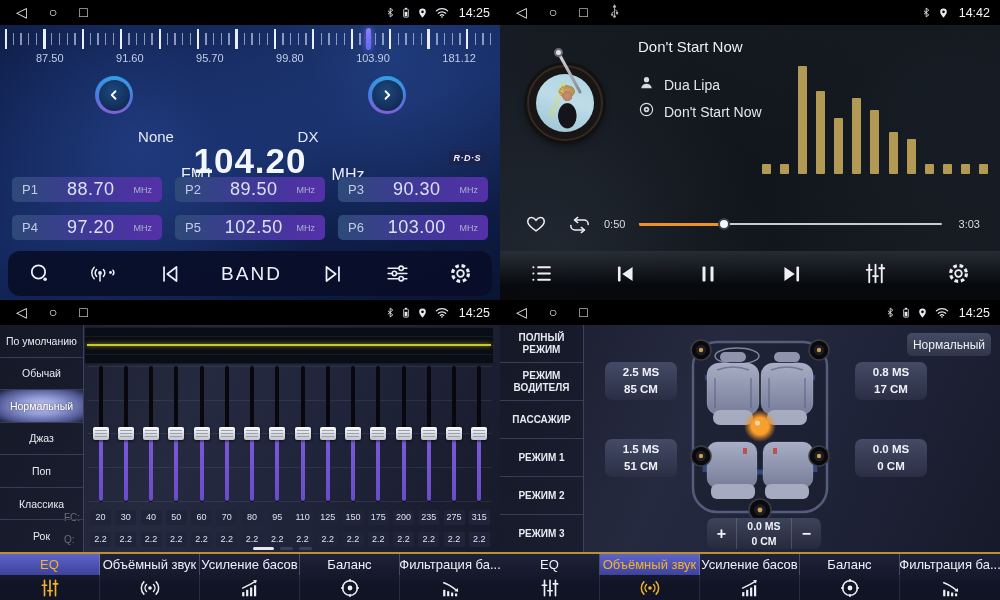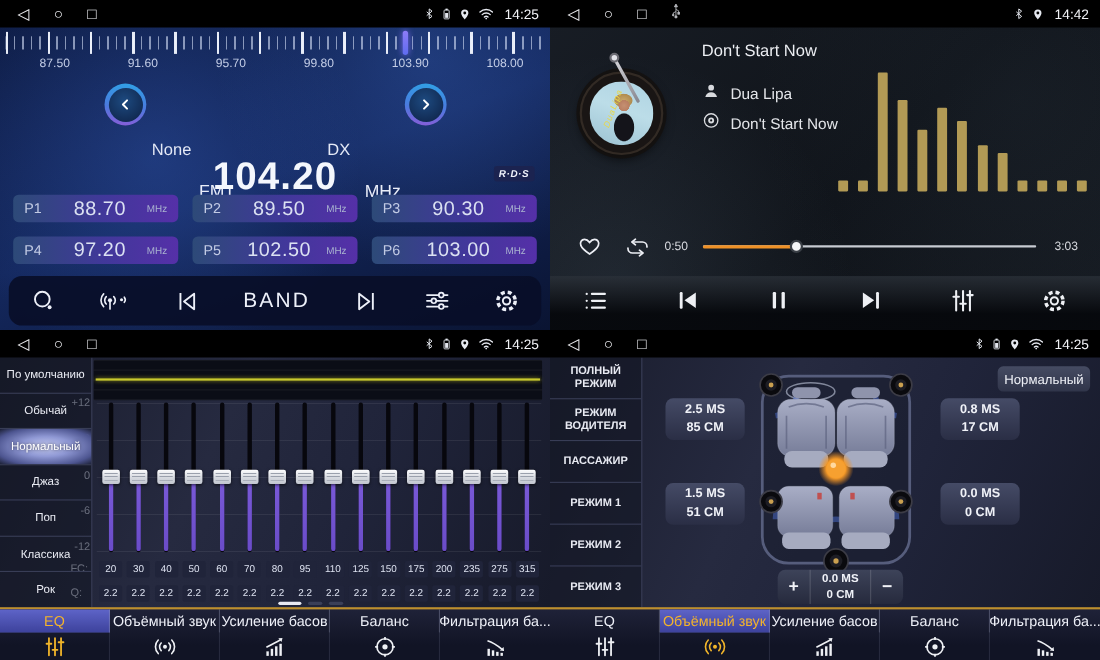--- a/index.html
+++ b/index.html
@@ -216,21 +216,21 @@
       <div class="ticks-big"></div>
       <div class="ruler-pointer" style="left: 73.6%;"></div>
     </div>
     <div class="ruler-labels">
 
     <span class="rlabel">87.50</span>
         <span class="rlabel">91.60</span>
         <span class="rlabel">95.70</span>
         <span class="rlabel">99.80</span>
         <span class="rlabel">103.90</span>
-        <span class="rlabel">108.00</span>
+        <span class="rlabel">181.12</span>
       </div>
 
     <div class="freq-row">
       <button class="round-btn" style="left:95px;top:6px;border:none;">
         <span class="inner">
             <svg width="18" height="18" viewBox="0 0 24 24" fill="none" stroke="currentColor" stroke-width="2.4" stroke-linecap="round" stroke-linejoin="round">
               <path d="M14 7l-5 5 5 5"></path>
             </svg>
           </span>
       </button>
@@ -503,28 +503,20 @@
         <div class="side-item">Джаз</div>
         <div class="side-item">Поп</div>
         <div class="side-item">Классика</div>
         <div class="side-item">Рок</div>
       </div>
 
     <div class="graph-box">
       <div class="graph-line"></div>
     </div>
 
-    <div class="eq-scale">
-
-    <span>+12</span>
-        <span>+6</span>
-        <span>0</span>
-        <span>-6</span>
-        <span>-12</span>
-      </div>
 
     <div class="eq-sliders">
 
         <div class="eq-col">
           <div class="eq-track"></div>
           <div class="eq-fill"></div>
           <div class="eq-handle"></div>
         </div>
 
         <div class="eq-col">

